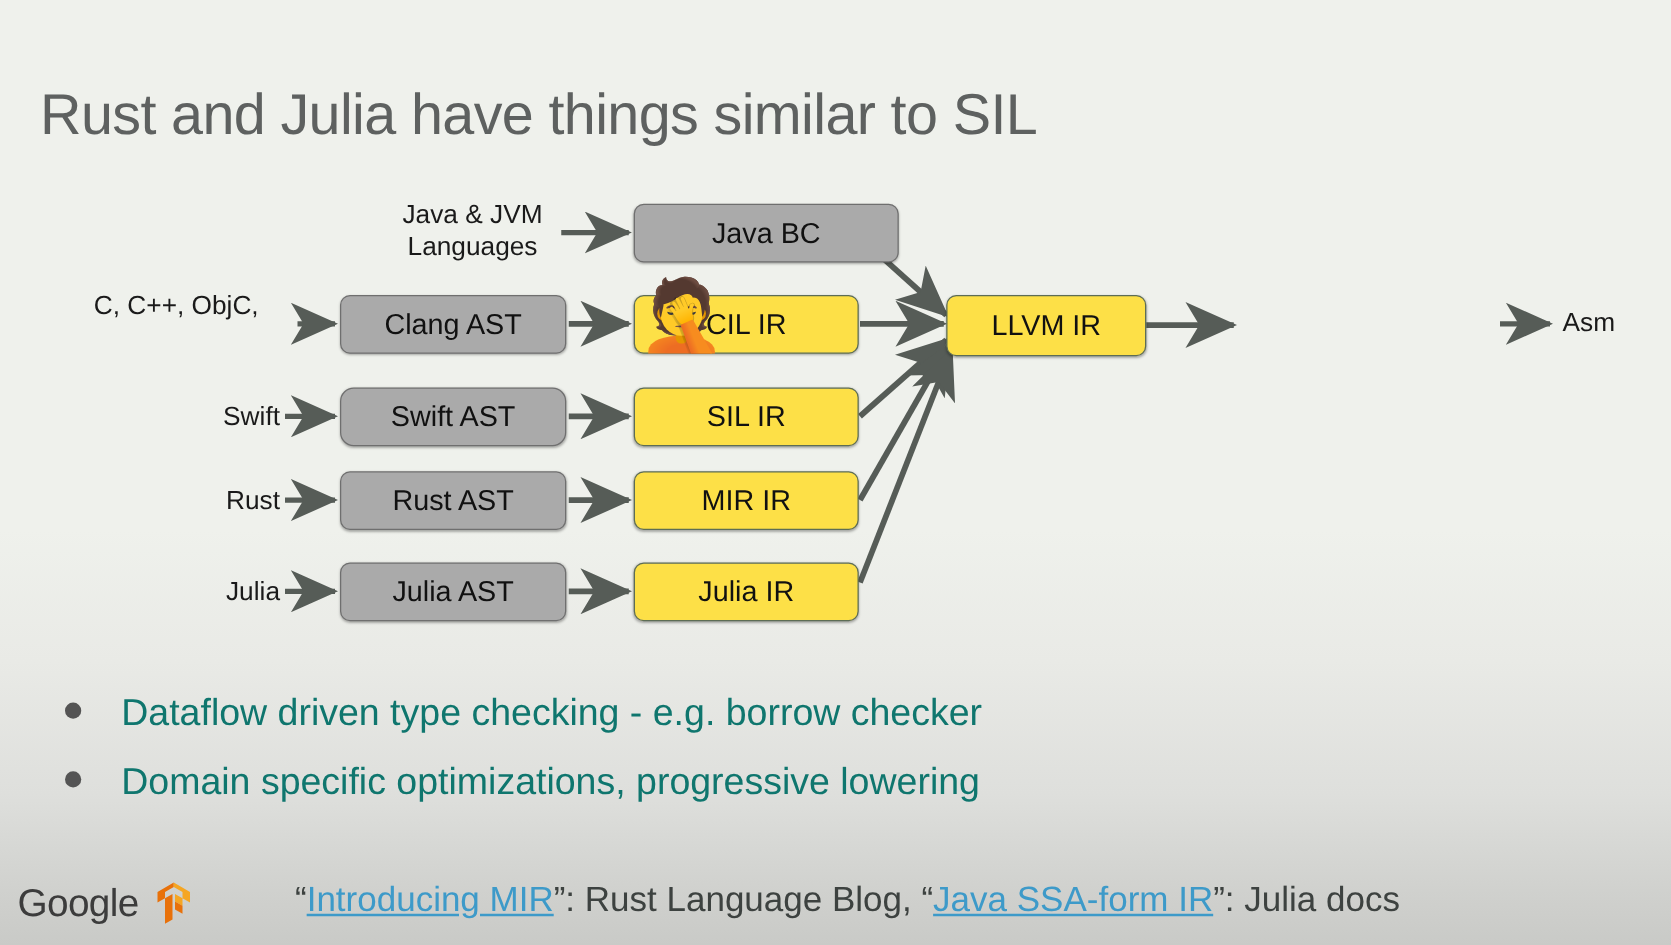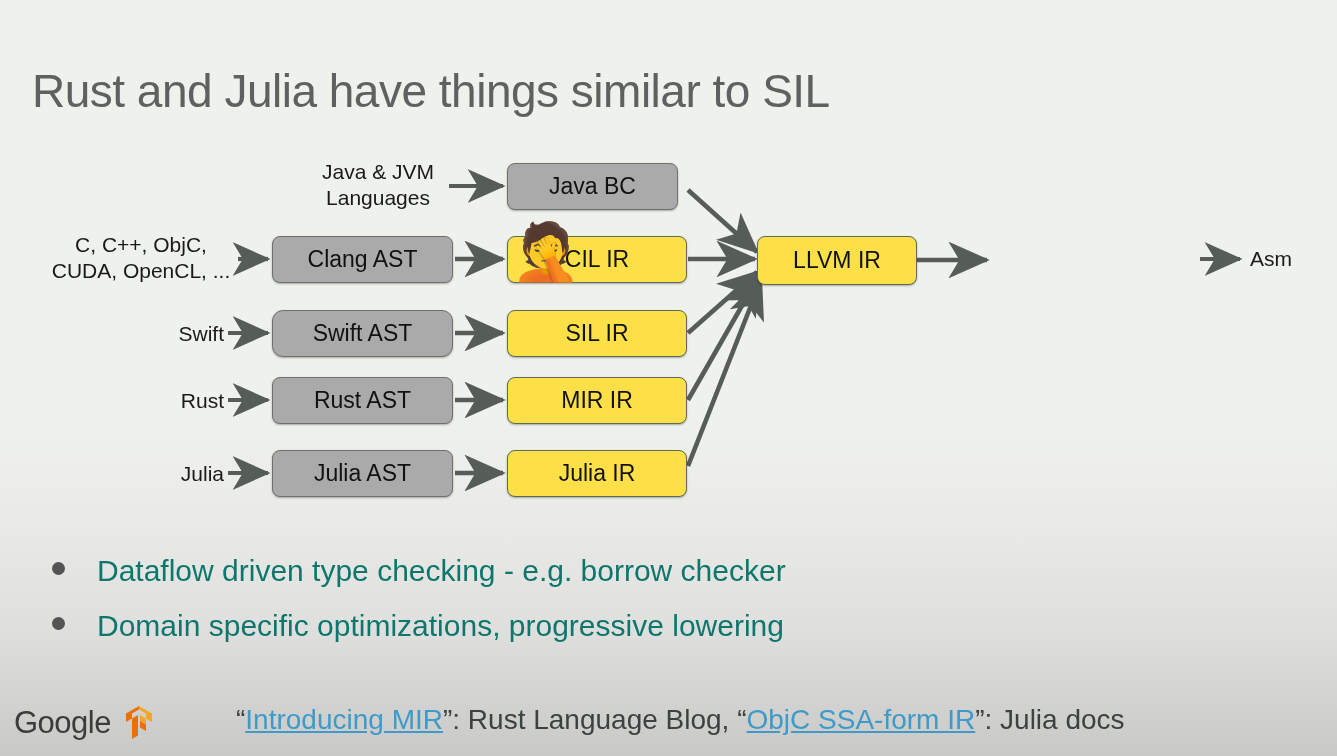--- a/index.html
+++ b/index.html
@@ -102,32 +102,31 @@
         <line x1="1200" y1="259" x2="1240" y2="259" stroke-width="4.2" marker-end="url(#ahs)"></line>
       </g>
     </svg>
 
     <div class="srclabel" style="left:302px;top:159px;width:152px;text-align:center;">
       <div>Java &amp; JVM</div>
       <div>Languages</div>
     </div>
     <div class="srclabel" style="left:46px;top:232px;width:190px;text-align:center;">
       <div>C, C++, ObjC,</div>
-      <div>CUDA, OpenCL, ...</div>
     </div>
     <div class="srclabel r" style="left:100px;top:321px;width:124px;">Swift</div>
     <div class="srclabel r" style="left:100px;top:388px;width:124px;">Rust</div>
     <div class="srclabel r" style="left:100px;top:461px;width:124px;">Julia</div>
 
     <div class="node gray" style="left:272px;top:236px;width:181px;height:47px;">Clang AST</div>
     <div class="node gray" style="left:272px;top:310px;width:181px;height:47px;border-radius:11px;">Swift AST</div>
     <div class="node gray" style="left:272px;top:377px;width:181px;height:47px;">Rust AST</div>
     <div class="node gray" style="left:272px;top:450px;width:181px;height:47px;">Julia AST</div>
 
-    <div class="node gray" style="left:507px;top:163px;width:171px;height:47px;">Java BC</div>
+    <div class="node gray" style="left:507px;top:163px;width:212px;height:47px;">Java BC</div>
     <div class="node green" style="left:507px;top:236px;width:180px;height:47px;">CIL IR</div>
     <div class="node green" style="left:507px;top:310px;width:180px;height:47px;">SIL IR</div>
     <div class="node green" style="left:507px;top:377px;width:180px;height:47px;">MIR IR</div>
     <div class="node green" style="left:507px;top:450px;width:180px;height:47px;">Julia IR</div>
 
     <div class="emoji" style="left:511px;top:224px;">🤦</div>
 
     <div class="node green" style="left:757px;top:236px;width:160px;height:49px;">LLVM IR</div>
 
     <div class="srclabel" style="left:1250px;top:246px;width:80px;text-align:left;">Asm</div>
@@ -146,15 +145,15 @@
 
   <div class="footer-left">
     <div class="google">Google</div>
     <svg class="tf" viewBox="0 0 32 36">
       <polygon points="16,1 3,8.5 3,17 9,13.6 9,34 15,30.6 15,10.1 9,13.6 9,8.5 16,4.6" fill="#e8710a"></polygon>
       <polygon points="16,1 29,8.5 29,17 23,13.6 23,19.5 17,16.1 17,10.1 23,13.6 23,8.5 16,4.6" fill="#f5a623"></polygon>
       <polygon points="17,16.1 23,19.5 23,26 17,22.6" fill="#e8710a"></polygon>
     </svg>
   </div>
 
-  <div class="footer-right"><span>“</span><a class="lnk" href="#">Introducing MIR</a><span>”: Rust Language Blog, “</span><a class="lnk" href="#">ObjC SSA-form IR</a><span>”: Julia docs</span></div>
+  <div class="footer-right"><span>“</span><a class="lnk" href="#">Introducing MIR</a><span>”: Rust Language Blog, “</span><a class="lnk" href="#">Java SSA-form IR</a><span>”: Julia docs</span></div>
 
 </div>
 
 </body></html>

